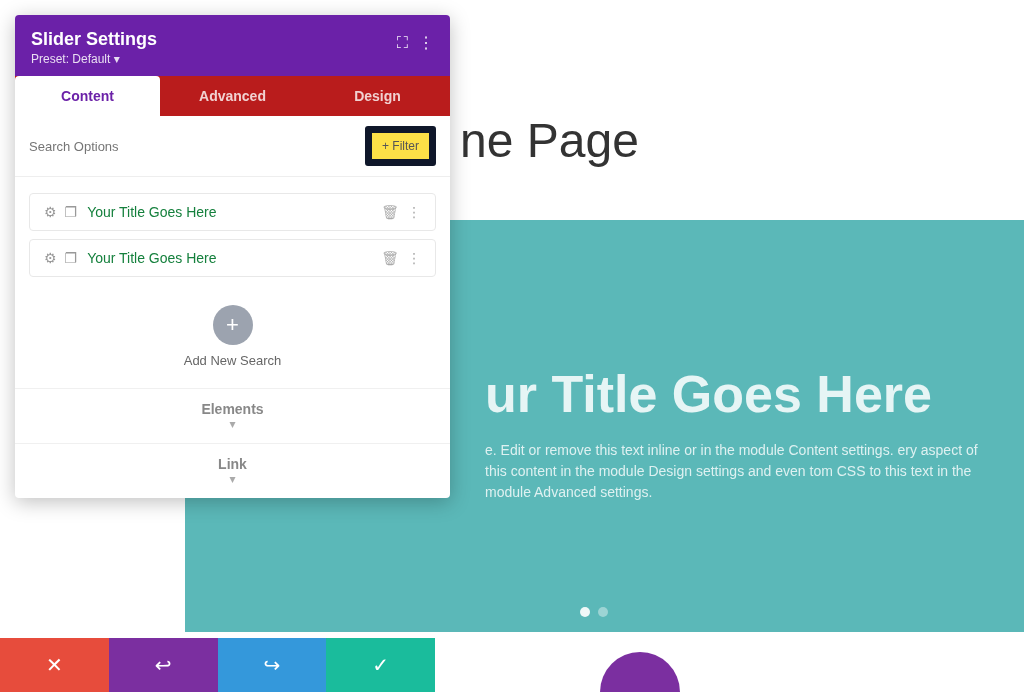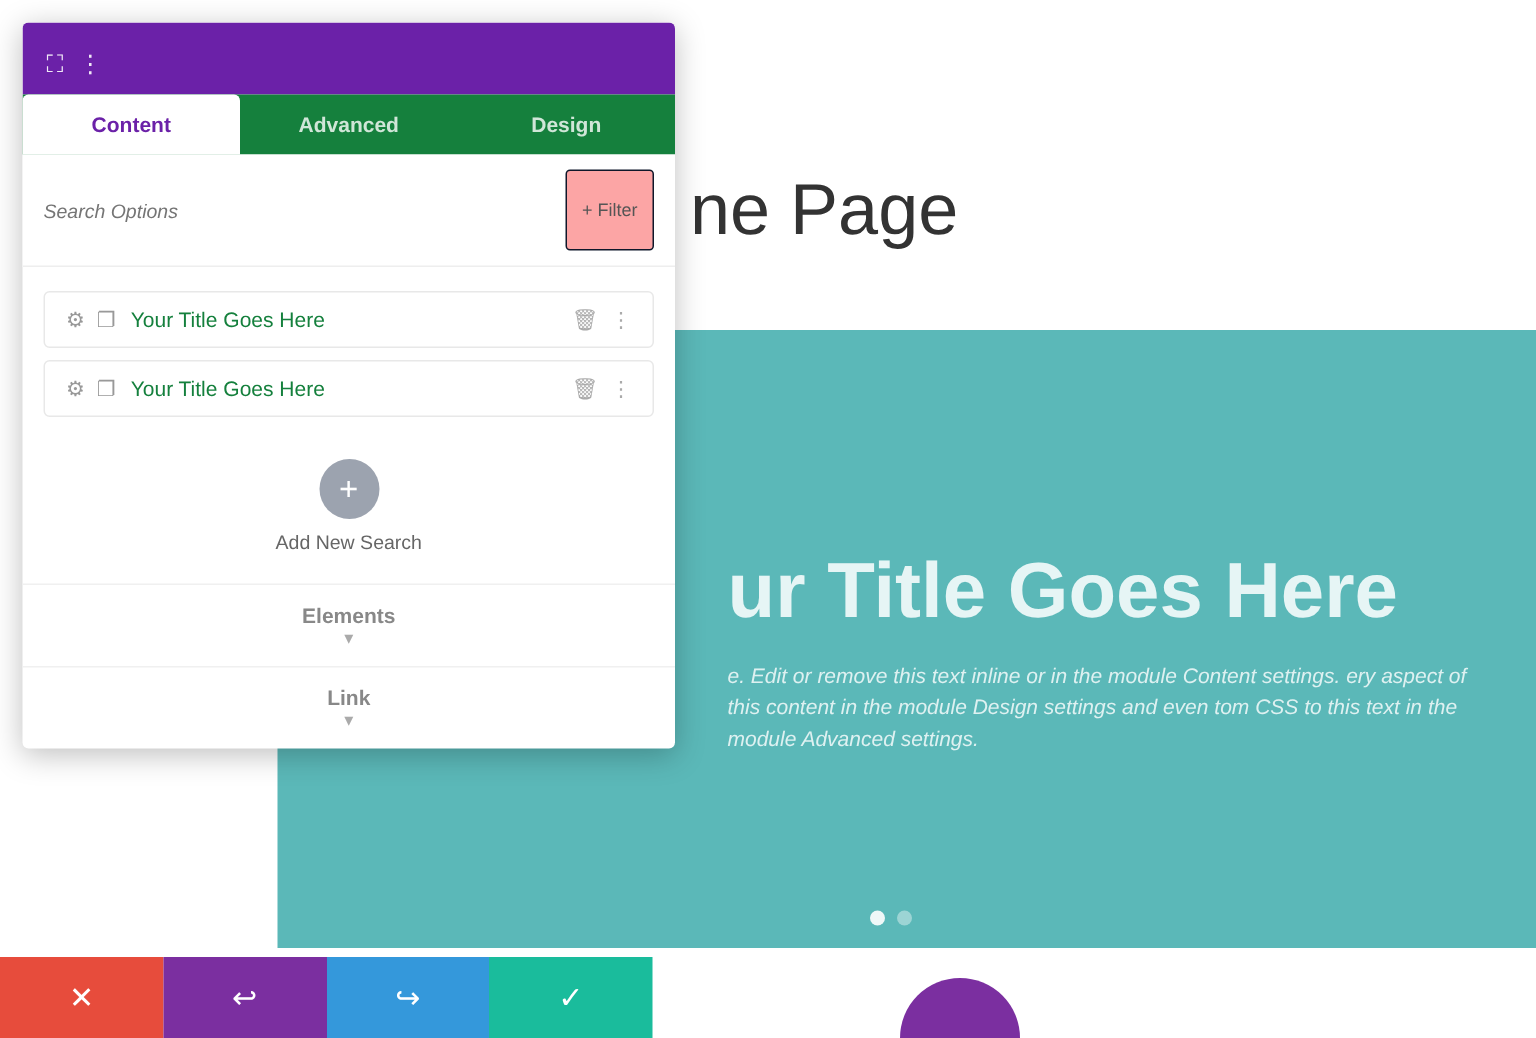--- a/index.html
+++ b/index.html
@@ -55,21 +55,20 @@
     }
 
     .slider-body {
       font-size: 14px;
       color: rgba(255,255,255,0.8);
       align-self: flex-start;
       margin-left: 260px;
       max-width: 500px;
       line-height: 1.5;
       margin-bottom: 30px;
-      font-style: italic;
     }
 
     .slider-btn {
       border: 2px solid #fff;
       color: #fff;
       background: transparent;
       padding: 14px 40px;
       font-size: 16px;
       font-weight: 700;
       cursor: pointer;
@@ -154,21 +153,21 @@
 
     .header-icon {
       color: #fff;
       font-size: 16px;
       cursor: pointer;
       opacity: 0.9;
     }
 
     
     .panel-tabs {
-      background: #15803d;
+      background: #b91c1c;
       display: flex;
     }
 
     .tab {
       flex: 1;
       text-align: center;
       padding: 12px;
       color: rgba(255,255,255,0.8);
       font-size: 14px;
       font-weight: 600;
@@ -190,31 +189,30 @@
       background: #fff;
     }
 
     .search-input {
       flex: 1;
       border: none;
       outline: none;
       font-size: 13px;
       color: #aaa;
       background: transparent;
-      font-style: italic;
     }
 
     .filter-btn {
       display: flex;
       align-items: center;
       gap: 4px;
-      background: #fca5a5;
-      border: 1px solid #0f172a;
+      background: #fde047;
+      border: 7px solid #0f172a;
       border-radius: 3px;
-      padding: 19px 10px;
+      padding: 6px 10px;
       font-size: 12px;
       color: #555;
       cursor: pointer;
     }
 
     
     .slides-list {
       padding: 16px 14px 8px;
       display: flex;
       flex-direction: column;
@@ -344,20 +342,24 @@
 <div class="slider-dots">
   <div class="dot"></div>
   <div class="dot inactive"></div>
 </div>
 
 <div class="purple-circle"></div>
 
 <div class="panel">
 
   <div class="panel-header">
+    <div class="panel-header-left">
+      <div class="panel-title">Slider Settings</div>
+      <div class="panel-preset">Preset: Default ▾</div>
+    </div>
     <div class="panel-header-icons">
       <span class="header-icon">⛶</span>
       <span class="header-icon">⋮</span>
     </div>
   </div>
 
   <div class="panel-tabs">
     <div class="tab active">Content</div>
     <div class="tab">Advanced</div>
     <div class="tab">Design</div>

